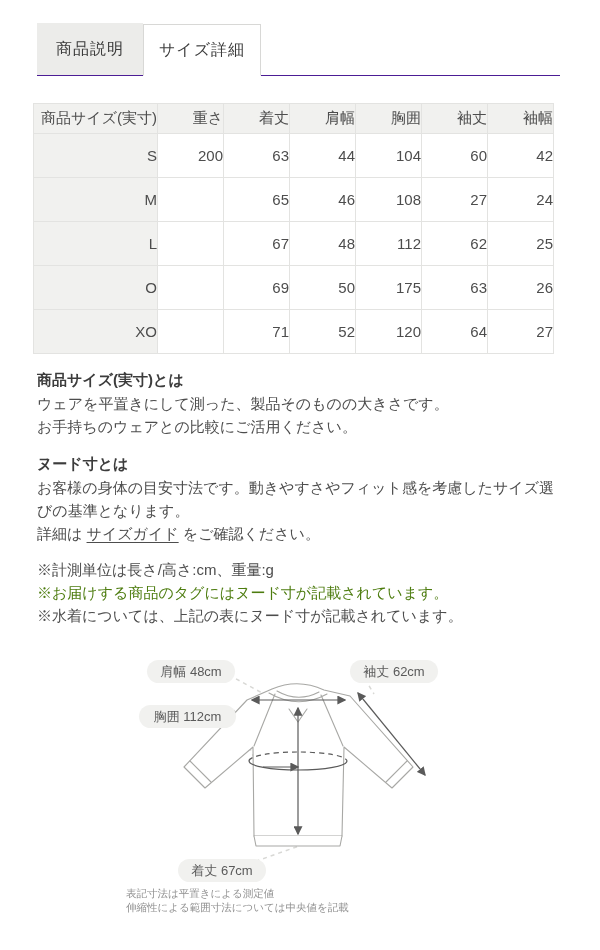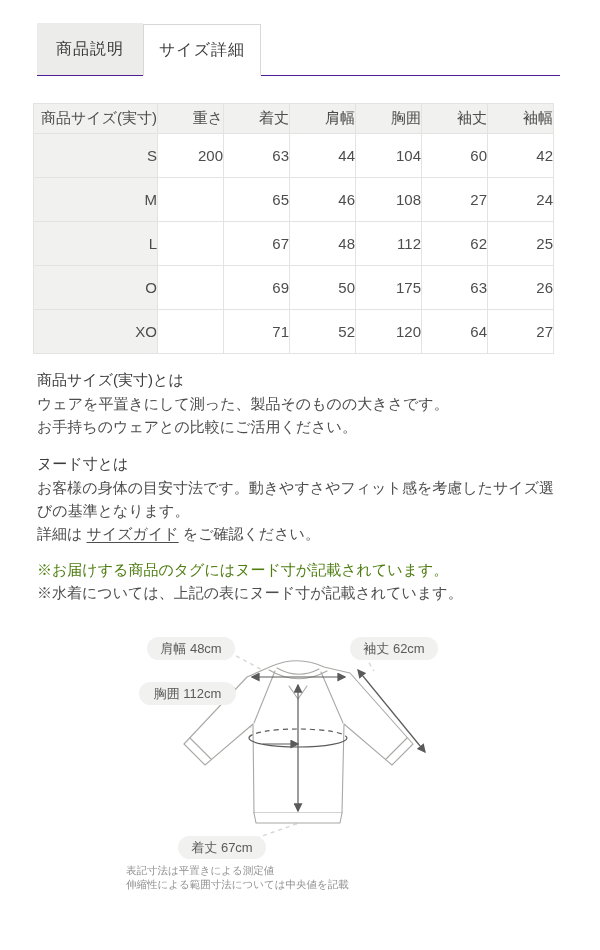--- a/index.html
+++ b/index.html
@@ -57,21 +57,21 @@
   .col-size { width:124px; }
   .col-val  { width:66px; }
 
   
   .content {
     margin:12px 37px 0 37px;
     font-size:15px;
     line-height:23px;
   }
   .sec-heading {
-    font-weight:normal;
+    font-weight:bold;
     color:#3c3c3c;
     margin:14px 0 1px 0;
   }
   .body-line { color:#4d4d4d; }
   .link {
     color:#4d4d4d;
     text-decoration:underline;
     text-underline-offset:3px;
     cursor:pointer;
   }
@@ -169,20 +169,21 @@
     <div class="body-line">お手持ちのウェアとの比較にご活用ください。</div>
   </div>
 
   <div>
     <div class="sec-heading">ヌード寸とは</div>
     <div class="body-line">お客様の身体の目安寸法です。動きやすさやフィット感を考慮したサイズ選びの基準となります。</div>
     <div class="body-line"><span>詳細は </span><span class="link">サイズガイド</span><span> をご確認ください。</span></div>
   </div>
 
   <div class="notes">
+    <div class="body-line">※計測単位は長さ/高さ:cm、重量:g</div>
     <div class="note-red">※お届けする商品のタグにはヌード寸が記載されています。</div>
     <div class="body-line">※水着については、上記の表にヌード寸が記載されています。</div>
   </div>
 </div>
 
 <div class="diagram-wrap">
   <svg width="530" height="262" viewBox="0 0 530 262">
     <defs>
       <marker id="ah" viewBox="0 0 10 10" refX="8.5" refY="5" markerWidth="7.5" markerHeight="7.5" orient="auto-start-reverse">
         <path d="M0,0 L10,5 L0,10 z" fill="#5a5a5a"></path>

